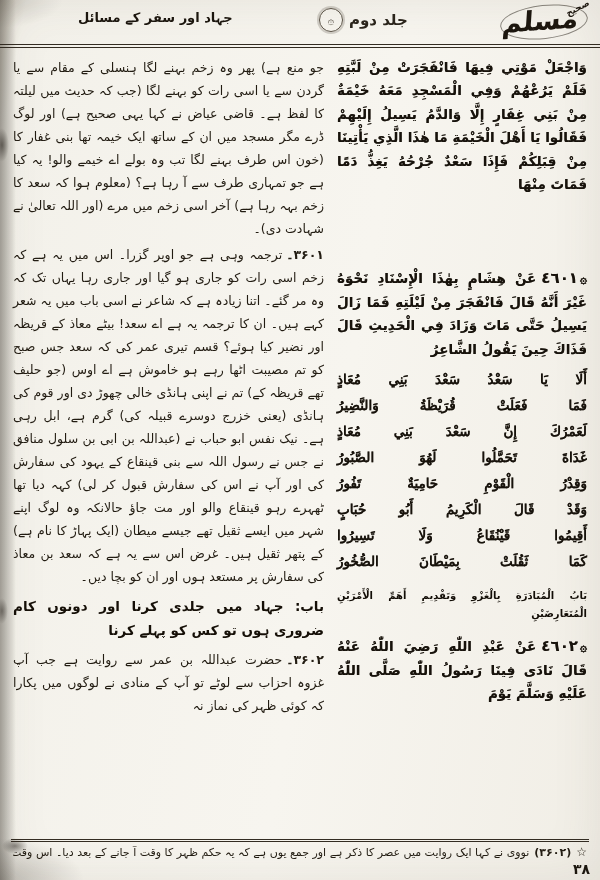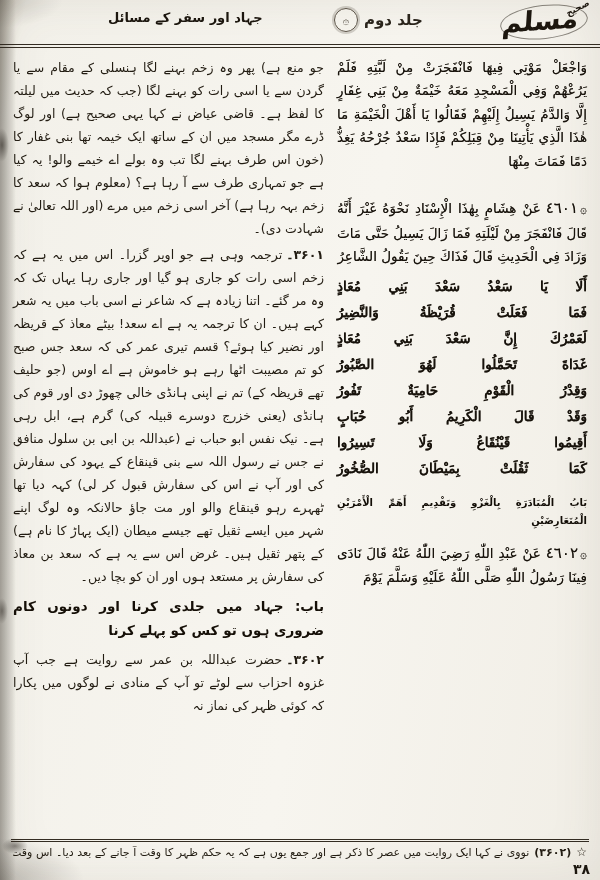--- a/index.html
+++ b/index.html
@@ -37,31 +37,31 @@
     border:1px solid rgba(50,44,34,.55); border-radius:50%; transform:rotate(-6deg); }
   .logo-muslim{ position:absolute; right:12px; top:1px; font-size:27px; font-weight:bold;
     transform:rotate(-4deg) skewX(-8deg); letter-spacing:-1px; }
   .logo-sahih{ position:absolute; right:0; top:-1px; font-size:9px; font-weight:bold;
     transform:rotate(-28deg); }
   .seal-group{ display:flex; align-items:center; gap:6px; margin-top:4px; }
   .seal{ width:24px; height:24px; border:1px solid #5a5246; border-radius:50%;
     box-shadow:0 0 0 2px rgba(90,82,70,.25); display:flex; align-items:center;
     justify-content:center; font-size:11px; color:#4a4338; }
   .volume{ font-size:15px; font-weight:bold; color:#2b251c; }
-  .hdr-title{ font-size:13px; font-weight:bold; margin-left:96px; margin-top:6px;
+  .hdr-title{ font-size:13px; font-weight:bold; margin-left:66px; margin-top:6px;
     white-space:nowrap; }
 
   
   .content{ flex:1; display:flex; gap:13px; padding:8px 13px 4px 13px; overflow:hidden; }
   .col.arabic{ width:250px; flex:none; }
   .col.urdu{ flex:1; min-width:0; }
 
-  .ar{ font-size:13.5px; font-weight:normal; line-height:1.74; text-align:justify;
+  .ar{ font-size:13.5px; font-weight:bold; line-height:1.74; text-align:justify;
     color:#17120b; text-shadow:0 0 .4px rgba(20,15,8,.6); }
-  .ar.gap-lg{ margin-top:22px; }
+  .ar.gap-lg{ margin-top:68px; }
   .ar.gap-sm{ margin-top:10px; }
   .hnum{ font-size:15px; margin-inline-end:5px; white-space:nowrap; }
   .hmark{ font-size:12px; margin-inline-end:2px; }
 
   .poem{ margin-top:6px;font-family:Liberation Serif, serif; }
   .poem-line{ font-size:13.5px; font-weight:bold; line-height:1.92; color:#17120b;
     text-align:justify; text-align-last:justify; text-shadow:0 0 .4px rgba(20,15,8,.6); }
 
   .bab-ar{ margin-top:12px; font-size:10px; font-weight:bold; line-height:1.8;
     text-align:justify; text-align-last:justify; color:#120d06; }

